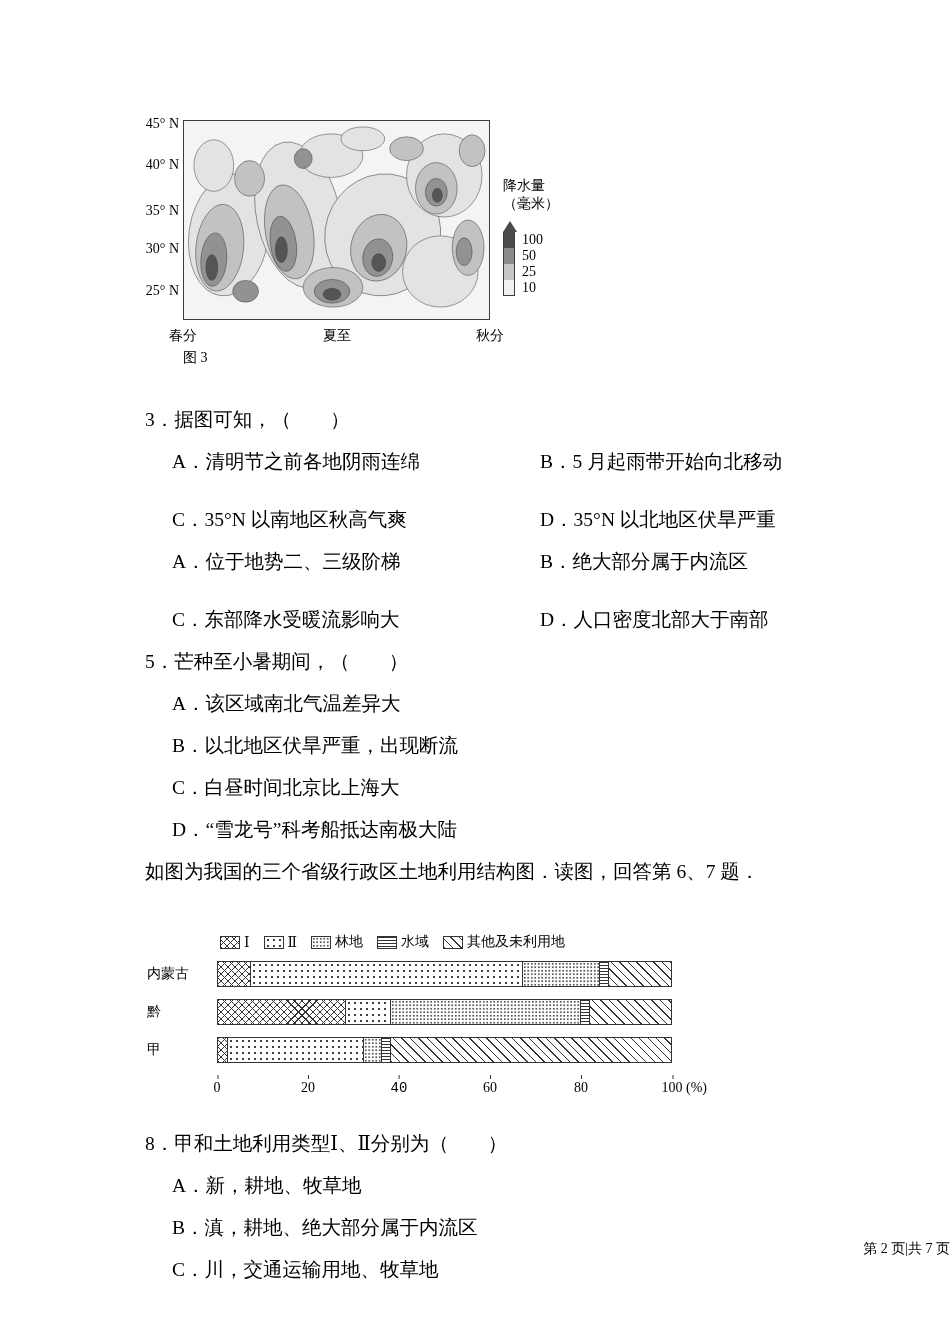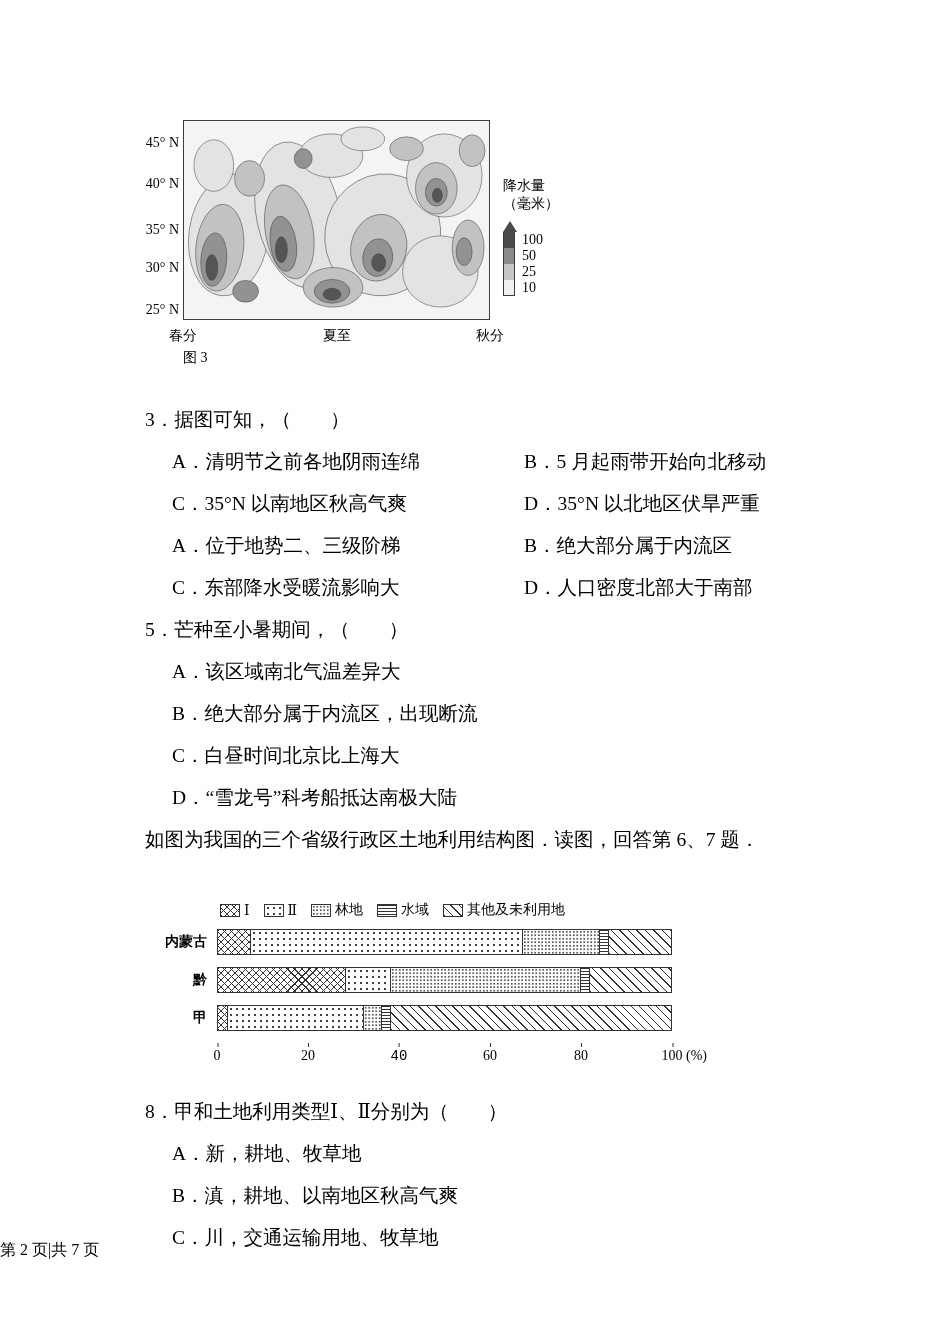--- a/index.html
+++ b/index.html
@@ -6,69 +6,69 @@
   .page {
     position:relative; width:950px; height:1344px; margin:0 auto;
     background:#ffffff; overflow:hidden; color:#000;
     font-family:"Liberation Serif","DejaVu Serif",serif;
   }
 
   
   .fig3 { position:relative; margin:115px 0 0 145px; width:480px; height:258px; font-size:14px; }
   .plot { position:absolute; left:38px; top:5px; width:307px; height:200px; border:1px solid #3c3c3c; background:#f4f4f2; box-sizing:border-box; }
   .plot svg { display:block; width:100%; height:100%; }
-  .ylab { position:absolute; left:-6px; width:40px; text-align:right; transform:translateY(-50%); white-space:nowrap;margin-top:19px; }
+  .ylab { position:absolute; left:-6px; width:40px; text-align:right; transform:translateY(-50%); white-space:nowrap; }
   .y0{top:9px;} .y1{top:50px;} .y2{top:96px;} .y3{top:134px;} .y4{top:176px;}
   .xlab { position:absolute; top:212px; transform:translateX(-50%); white-space:nowrap; }
   .x0{left:38px;} .x1{left:192px;} .x2{left:345px;}
   .fig-caption { position:absolute; top:234px; left:38px; width:307px; }
 
   .cbar-legend { position:absolute; left:358px; top:62px; width:120px; }
   .lg-title { line-height:18px; white-space:nowrap; }
   .cbar { margin-top:8px; }
   .cbar-arrow { width:0; height:0; border-left:7px solid transparent; border-right:7px solid transparent;
                 border-bottom:11px solid #4a4a4a; margin-left:0; }
   .cbar-row { display:flex; align-items:center; height:16px; }
   .cbar-cell { width:12px; height:16px; border-left:1px solid #3c3c3c; border-right:1px solid #3c3c3c; box-sizing:border-box; display:inline-block; }
   .cbar-row:last-child .cbar-cell { border-bottom:1px solid #3c3c3c; }
   .cbar-val { margin-left:7px; }
 
   
   .qs { margin-left:145px; width:690px; font-size:19.5px; }
   .stem, .intro { height:42px; line-height:42px; white-space:nowrap; }
   .opt { height:42px; line-height:42px; white-space:nowrap; }
-  .opts2 { display:grid; grid-template-columns:352px 1fr; padding-left:27px; }
+  .opts2 { display:grid; grid-template-columns:352px 1fr; padding-left:27px;gap:16px; }
   .opts1 { padding-left:27px; }
   .q3 { margin-top:26px; }
 
   
   .luchart { margin:40px 0 0 147px; width:560px; font-size:14px; }
   .lu-legend { display:flex; align-items:center; gap:14px; margin:0 0 10px 73px; }
   .lg-item { display:flex; align-items:center; gap:4px; }
   .lg-box { width:20px; height:13px; border:1px solid #333; box-sizing:border-box; background:#fff; }
   .bar-row { display:flex; align-items:center; margin-bottom:12px; }
-  .bar-lab { width:60px; text-align:right; padding-right:10px; white-space:nowrap;font-weight:bold; }
+  .bar-lab { width:60px; padding-right:10px; white-space:nowrap; }
   .bar { width:455px; height:26px; border:1px solid #333; display:flex; box-sizing:border-box; background:#fff; }
   .seg { height:100%; box-sizing:border-box; border-left:1px solid #333; }
   .seg:first-child { border-left:none; }
   .lu-axis { position:relative; margin-left:70px; width:455px; height:22px; }
   .tick { position:absolute; top:5px; transform:translateX(-50%); }
   .tick::before { content:''; position:absolute; top:-5px; left:50%; width:1px; height:4px; background:#333; }
   .suffix { position:absolute; left:100%; top:5px; margin-left:14px; white-space:nowrap; }
 
   
   .pat-one { background-image:
       repeating-linear-gradient(45deg,#333 0,#333 0.8px,transparent 0.8px,transparent 5px),
       repeating-linear-gradient(135deg,#333 0,#333 0.8px,transparent 0.8px,transparent 5px); }
   .pat-two { background-image: radial-gradient(#333 0.7px, transparent 0.8px); background-size:6px 6px; }
   .pat-forest { background-image: radial-gradient(#333 0.6px, transparent 0.7px); background-size:3.5px 3.5px; }
   .pat-water { background-image: repeating-linear-gradient(180deg,#333 0,#333 0.9px,transparent 0.9px,transparent 3px); }
   .pat-other { background-image: repeating-linear-gradient(45deg,#333 0,#333 1px,transparent 1px,transparent 6px); }
 
-  .footer { position:absolute; left:0; right:0; top:1240px; text-align:left; font-size:16px; }
+  .footer { position:absolute; left:0; right:0; top:1240px; text-align:right; font-size:14px; }
 </style>
 </head>
 <body>
 
 <div class="page">
 
   <div class="fig3">
     <span class="ylab y0">45° N</span>
     <span class="ylab y1">40° N</span>
     <span class="ylab y2">35° N</span>
@@ -172,21 +172,21 @@
         <div class="opt">B．绝大部分属于内流区</div>
         <div class="opt">C．东部降水受暖流影响大</div>
         <div class="opt">D．人口密度北部大于南部</div>
       </div>
     </div>
 
     <div>
       <div class="stem">5．芒种至小暑期间，（　　）</div>
       <div class="opts1">
         <div class="opt">A．该区域南北气温差异大</div>
-        <div class="opt">B．绝大部分属于内流区，出现断流</div>
+        <div class="opt">B．以北地区伏旱严重，出现断流</div>
         <div class="opt">C．白昼时间北京比上海大</div>
         <div class="opt">D．“雪龙号”科考船抵达南极大陆</div>
       </div>
     </div>
 
     <div class="intro">如图为我国的三个省级行政区土地利用结构图．读图，回答第 6、7 题．</div>
   </div>
 
   <div class="luchart">
     <div class="lu-legend">
@@ -252,20 +252,20 @@
         <span class="tick" style="left: 100%;">100</span>
         <span class="suffix">(%)</span>
       </div>
   </div>
 
   <div class="qs" style="margin-top:26px;">
     <div>
       <div class="stem">8．甲和土地利用类型Ⅰ、Ⅱ分别为（　　）</div>
       <div class="opts1">
         <div class="opt">A．新，耕地、牧草地</div>
-        <div class="opt">B．滇，耕地、以南地区秋高气爽</div>
+        <div class="opt">B．滇，耕地、绝大部分属于内流区</div>
         <div class="opt">C．川，交通运输用地、牧草地</div>
       </div>
     </div>
   </div>
 
   <div class="footer">第 2 页|共 7 页</div>
 </div>
 
 </body></html>

